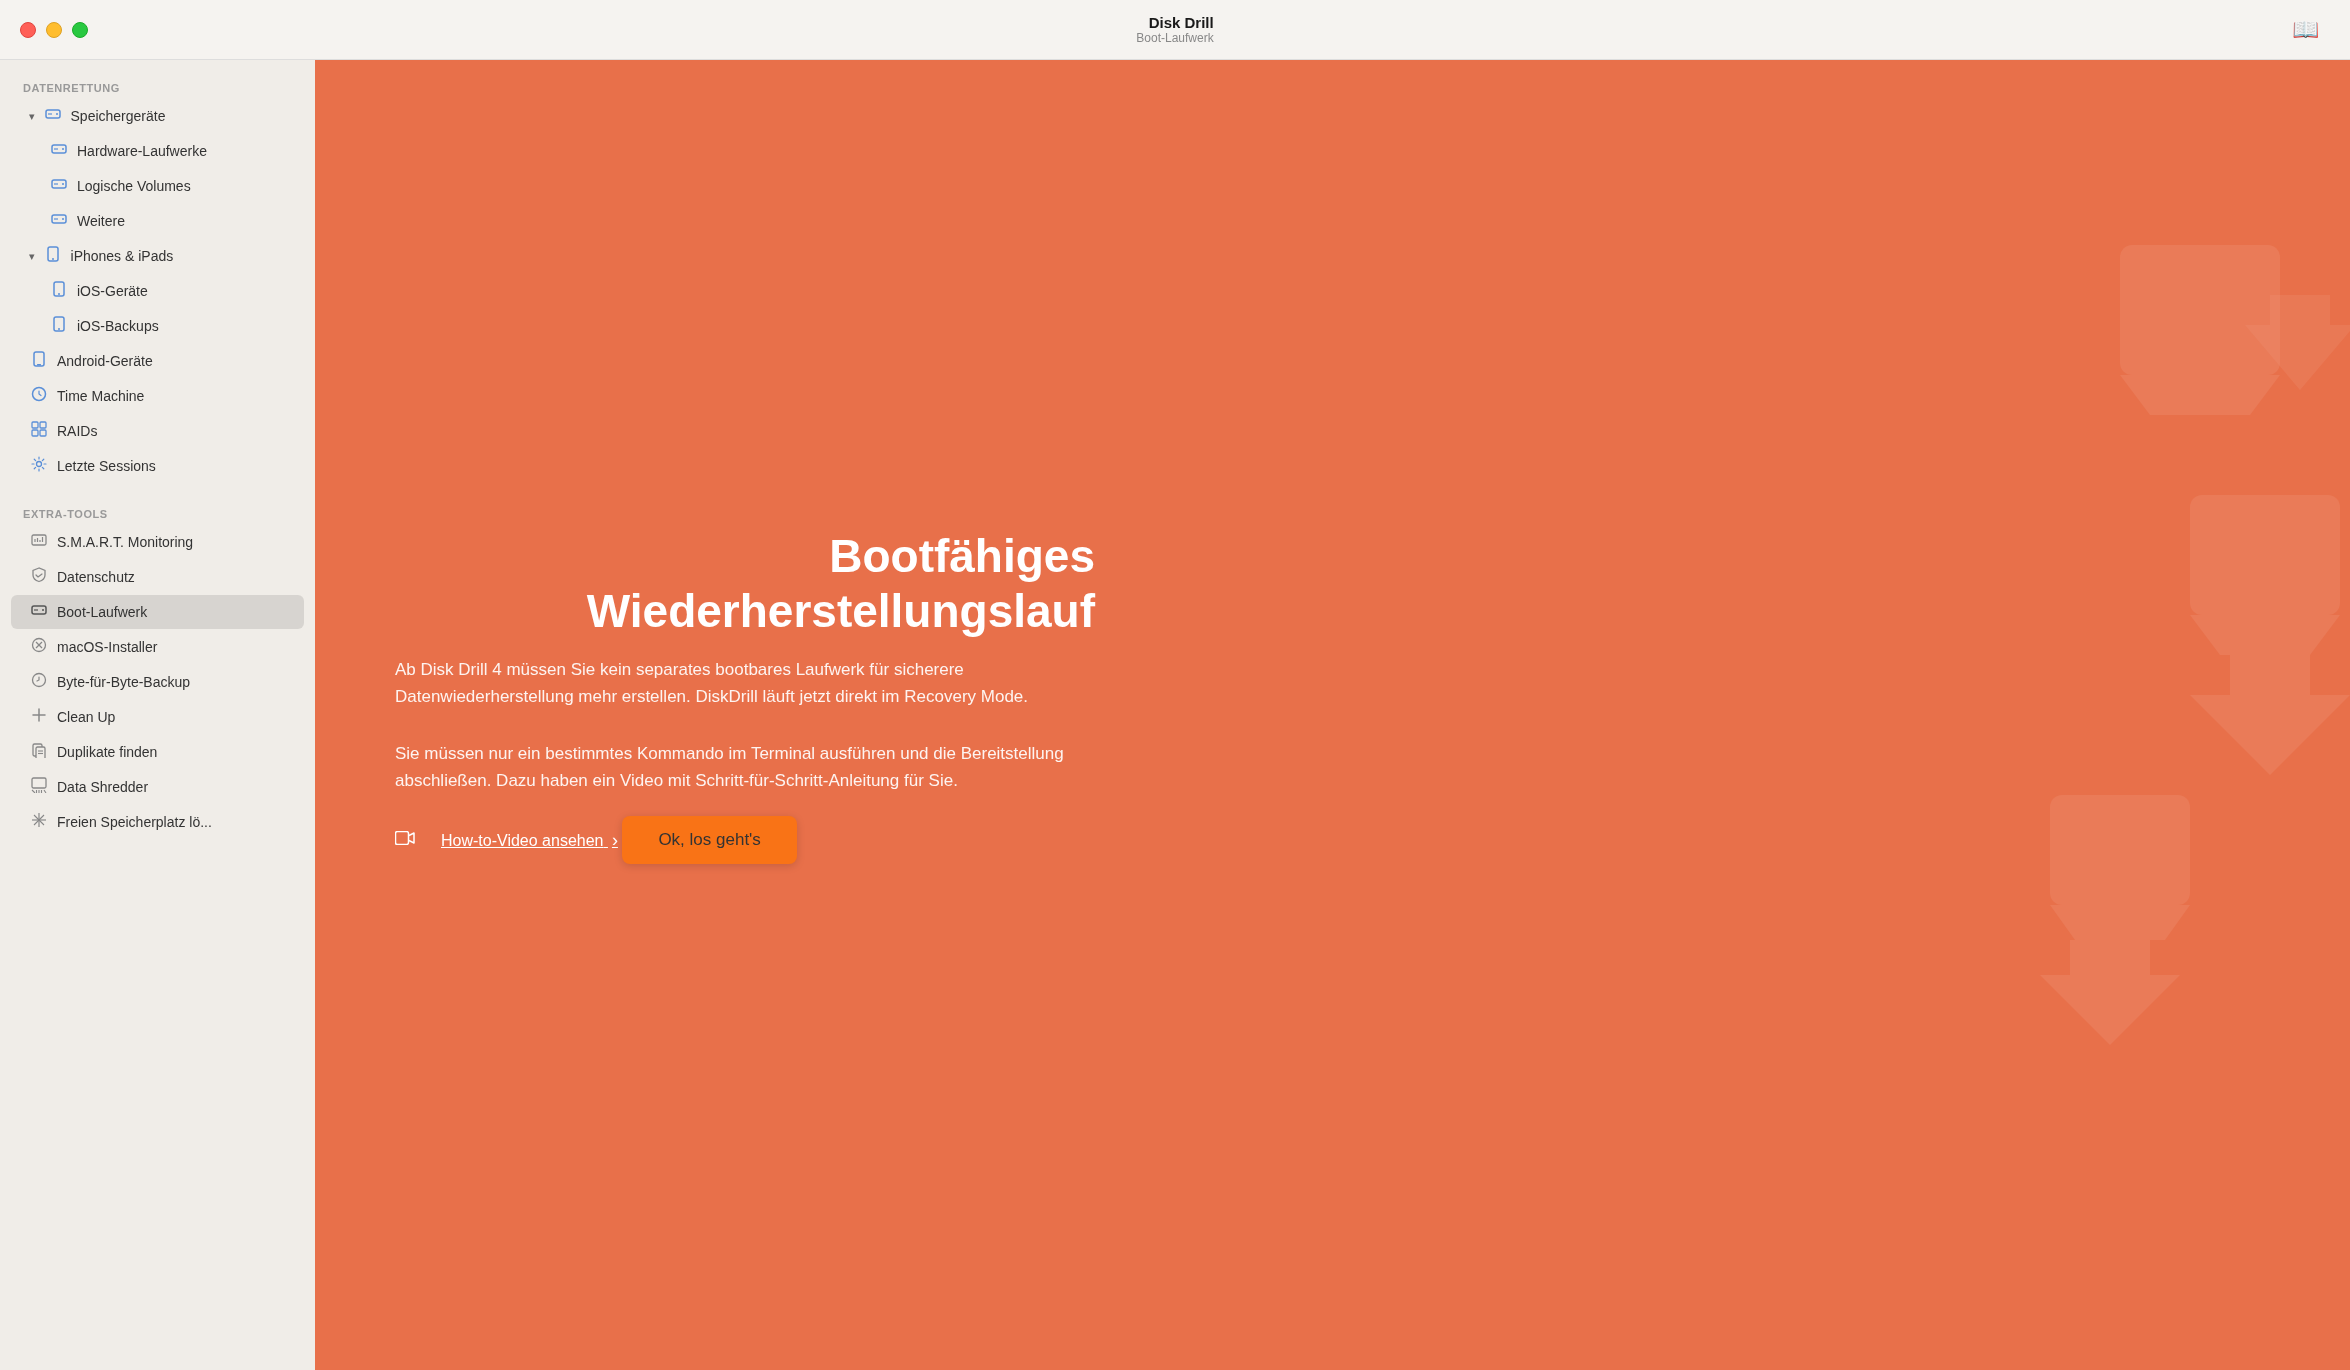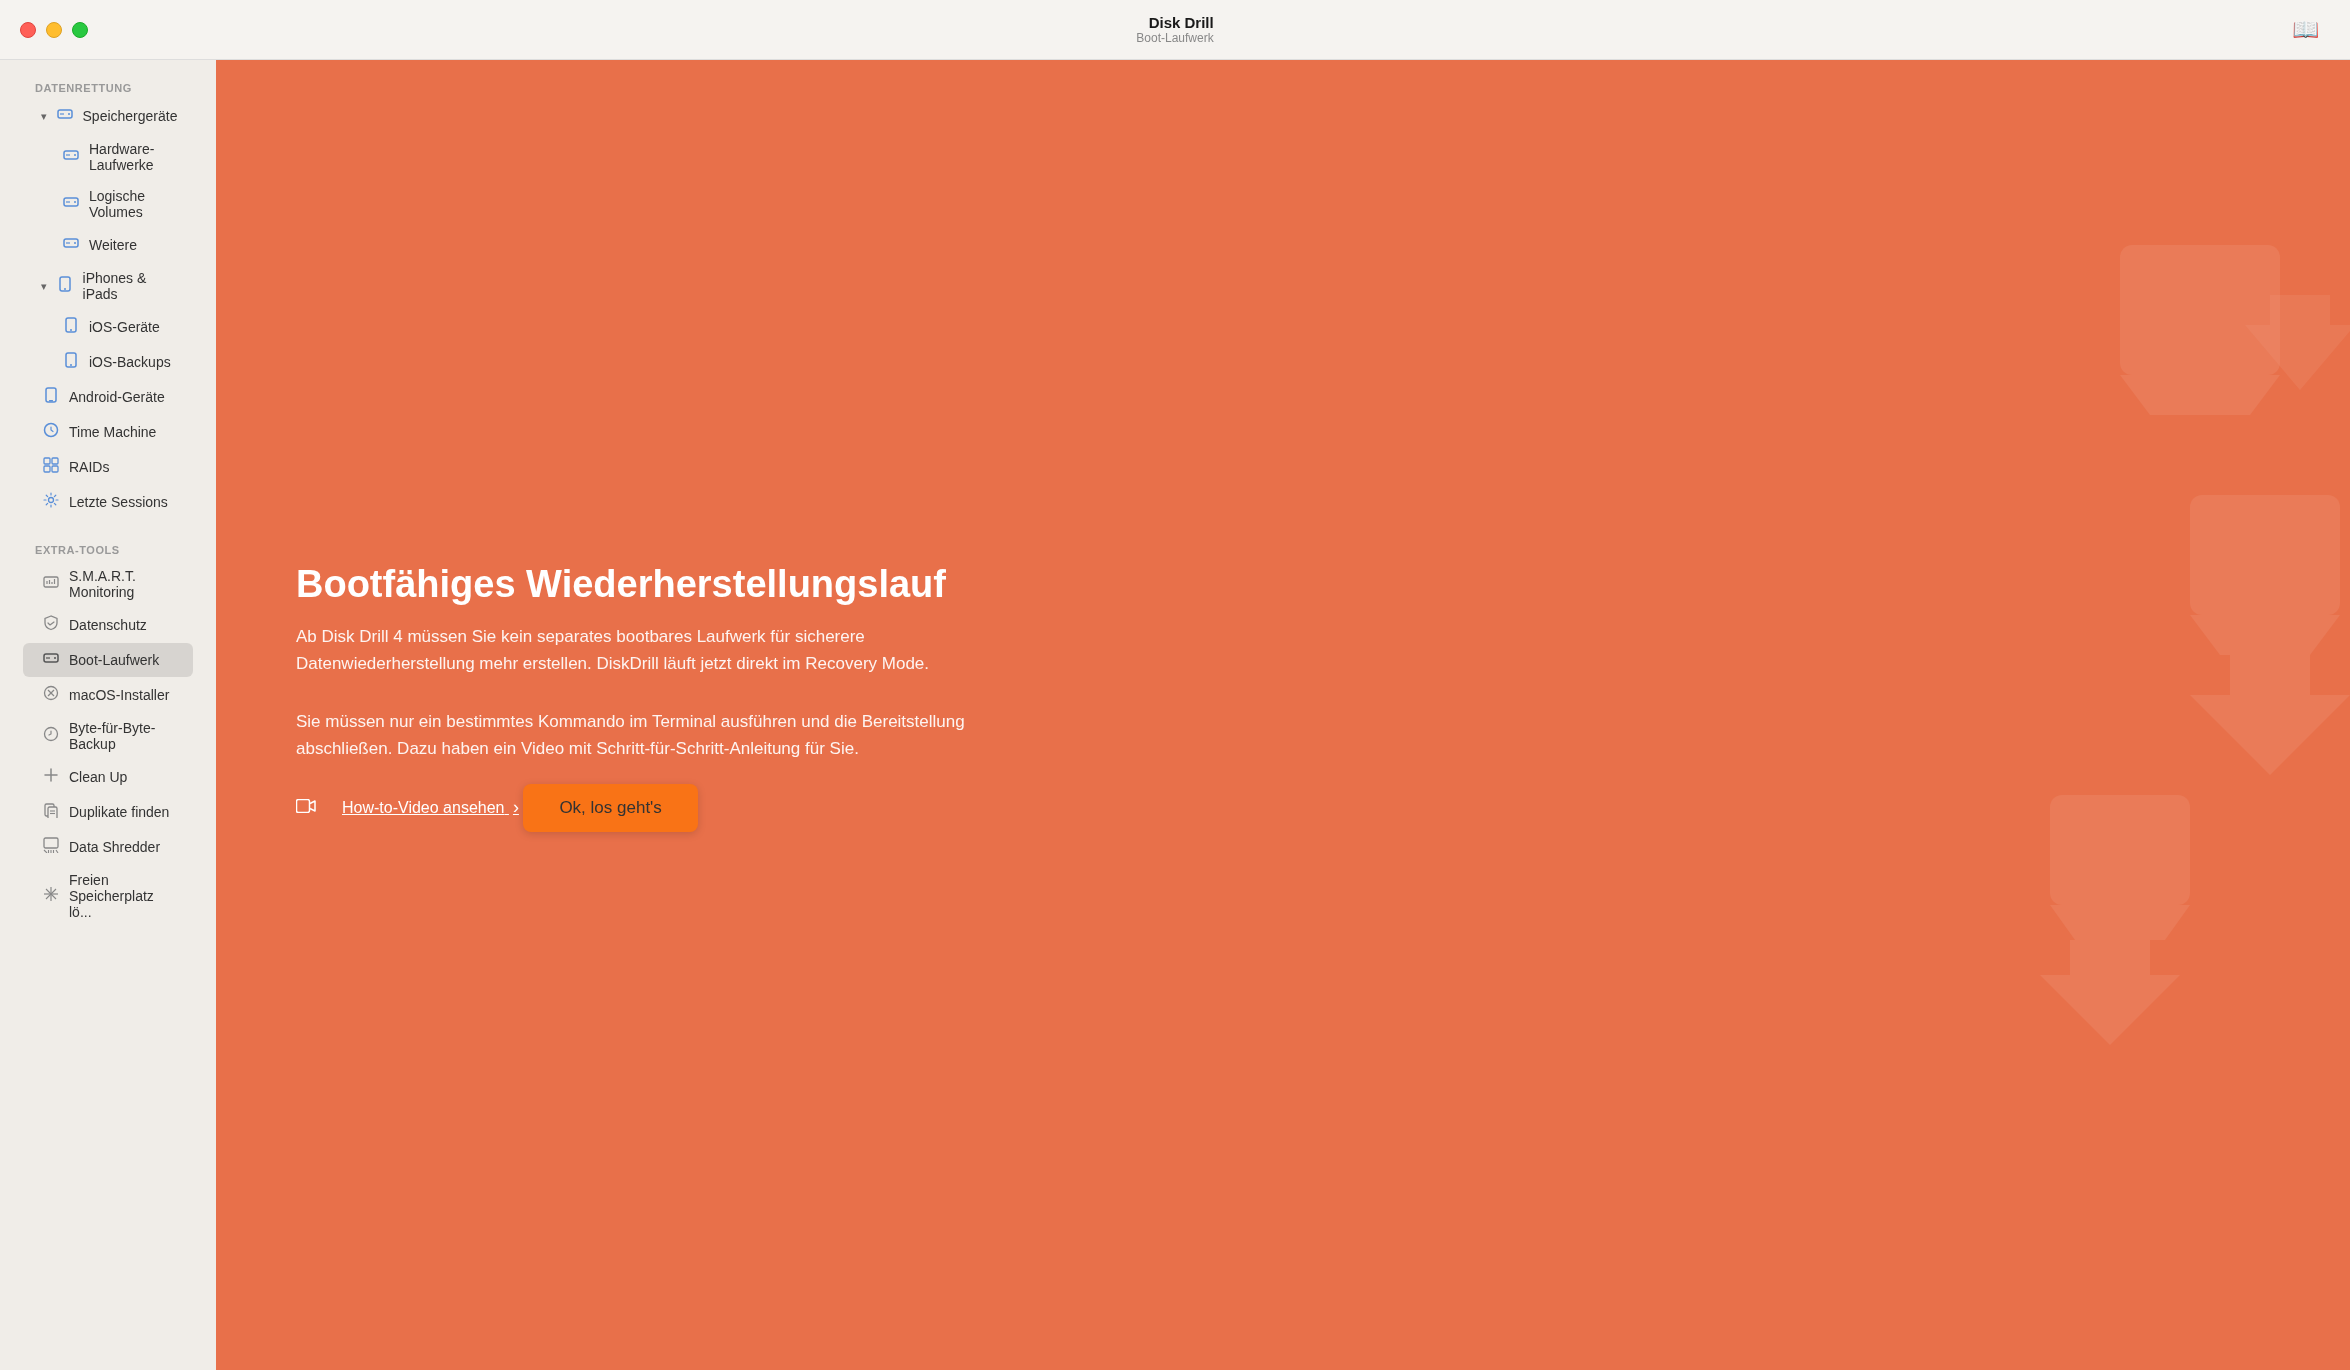--- a/index.html
+++ b/index.html
@@ -67,25 +67,25 @@
 
     
     .main-layout {
       display: flex;
       flex: 1;
       overflow: hidden;
     }
 
     
     .sidebar {
-      width: 216px;
+      width: 315px;
       background: #f0ede8;
       flex-shrink: 0;
       overflow-y: auto;
-      padding: 14px 17px;
+      padding: 14px 5px;
     }
 
     .sidebar-section-label {
       font-size: 11px;
       font-weight: 600;
       color: #999;
       text-transform: uppercase;
       padding: 8px 18px 4px;
       letter-spacing: 0.05em;
     }
@@ -133,25 +133,26 @@
       padding: 60px 80px;
     }
 
     .content-inner {
       position: relative;
       z-index: 2;
       max-width: 700px;
     }
 
     .content-title {
-      font-size: 38px;
+      font-size: 46px;
       font-weight: 700;
       color: #fff;
       margin-bottom: 16px;
       line-height: 1.2;
+      text-align: right;
     }
 
     .content-body {
       font-size: 17px;
       color: rgba(255,255,255,0.92);
       line-height: 1.6;
       margin-bottom: 22px;
     }
 
     .content-body p + p {

